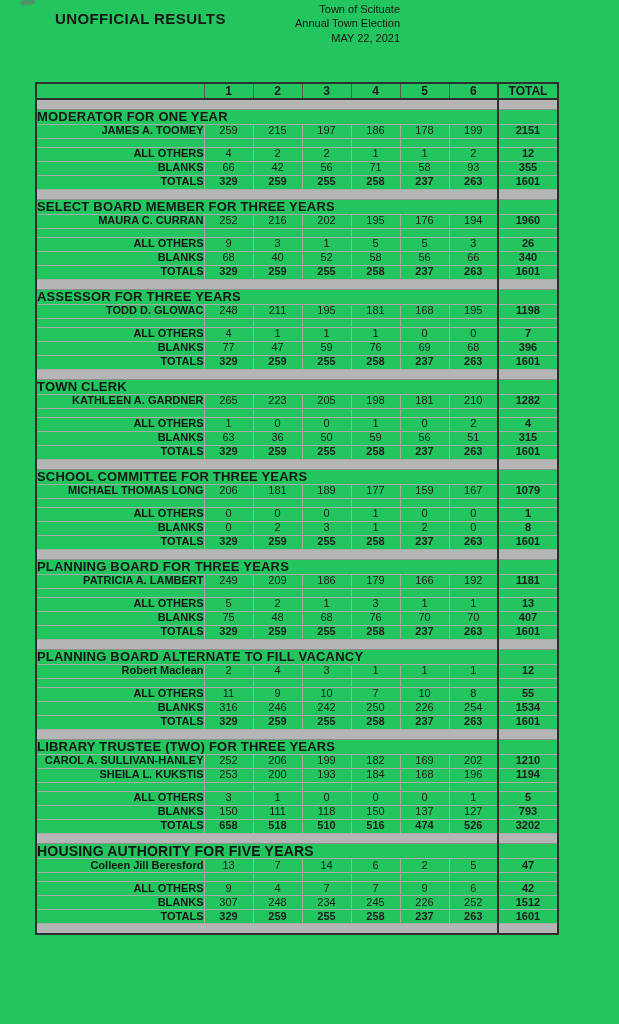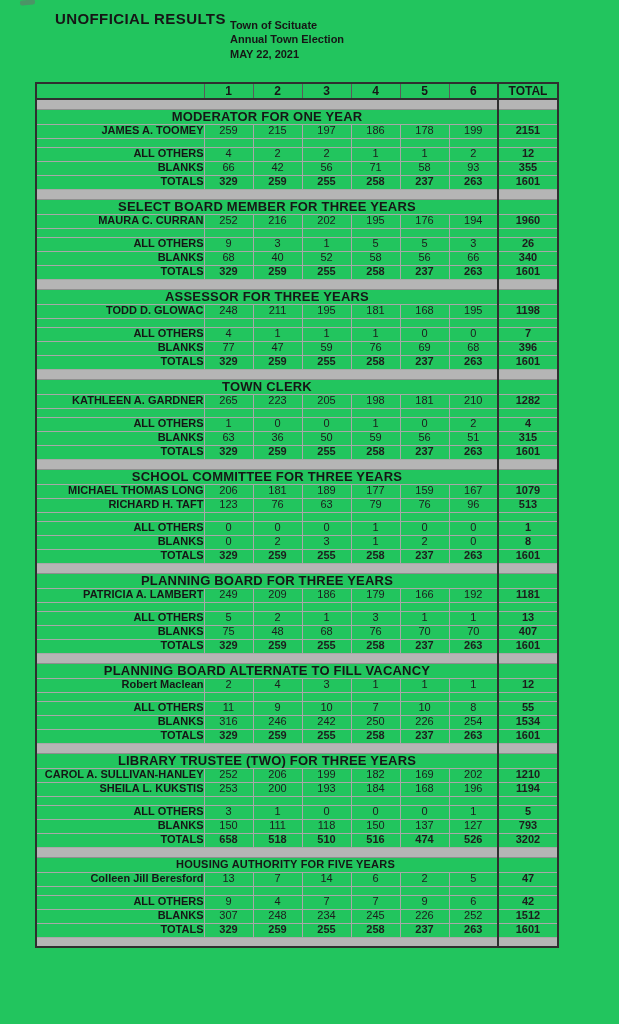--- a/index.html
+++ b/index.html
@@ -9,22 +9,22 @@
     font-family:"Liberation Sans", sans-serif;
     -webkit-font-smoothing:antialiased;
   }
   .page { position:absolute; inset:0; background:#22c55e; overflow:hidden; }
 
   .doc-title {
     position:absolute; left:55px; top:10px;
     font-size:15px; font-weight:bold; letter-spacing:.4px; color:#161616;
   }
   .center-head {
-    position:absolute; left:230px; top:18px; width:170px;
-    text-align:left; font-size:11px; font-weight:bold; line-height:1.3; color:#161616;
+    position:absolute; left:230px; top:2px; width:170px;
+    text-align:right; font-size:11px; font-weight:normal; line-height:1.3; color:#161616;
   }
   .smudge {
     position:absolute; left:20px; top:0; width:15px; height:5px;
     background:#6e6e6e; opacity:.55; border-radius:2px; transform:rotate(-6deg);
   }
 
   table.results {
     position:absolute; left:35px; top:82px;
     border-collapse:collapse; table-layout:fixed;
     border:2px solid #2f2f2f;
@@ -43,22 +43,22 @@
   .name { text-align:right; font-weight:bold; font-size:11px; padding-left:3px; color:#161616; }
   .total-div { border-left:2px solid #2f2f2f !important; }
   .total-cell { font-weight:bold; }
   .totals-row td { font-weight:bold; }
 
   tr.sep { height:10px; }
   tr.sep td { background:#b5b5b5; border-left:0; border-right:0; border-top:1px solid #8f8f8f; border-bottom:1px solid #8f8f8f; }
   tr.sep td.total-div { border-left:2px solid #2f2f2f !important; }
 
   tr.title-row { height:15px; }
-  td.sec-title { font-weight:bold; text-align:center; font-size:13px; letter-spacing:.2px; color:#161616; }
-  tr.title-row.small td.sec-title { font-size:11px;padding-left:37px; }
+  td.sec-title { font-weight:bold; font-size:13px; letter-spacing:.2px; color:#161616; }
+  tr.title-row.small td.sec-title { font-size:14px; }
 
   tr.cand-row, tr.stat-row { height:14px; }
   tr.blank-row { height:9px; }
 </style>
 </head>
 <body>
 
 <div class="page">
   <div class="smudge"></div>
 
@@ -337,30 +337,20 @@
         <tr class="cand-row">
           <td class="name">MICHAEL THOMAS LONG</td>
           <td class="num">206</td>
           <td class="num">181</td>
           <td class="num">189</td>
           <td class="num">177</td>
           <td class="num">159</td>
           <td class="num">167</td>
           <td class="num total-cell total-div">1079</td>
         </tr>
-        <tr class="cand-row">
-          <td class="name">RICHARD H. TAFT</td>
-          <td class="num">123</td>
-          <td class="num">76</td>
-          <td class="num">63</td>
-          <td class="num">79</td>
-          <td class="num">76</td>
-          <td class="num">96</td>
-          <td class="num total-cell total-div">513</td>
-        </tr>
         <tr class="blank-row">
           <td class="name"></td>
           <td class="num"></td>
           <td class="num"></td>
           <td class="num"></td>
           <td class="num"></td>
           <td class="num"></td>
           <td class="num"></td>
           <td class="total-div"></td>
         </tr>

